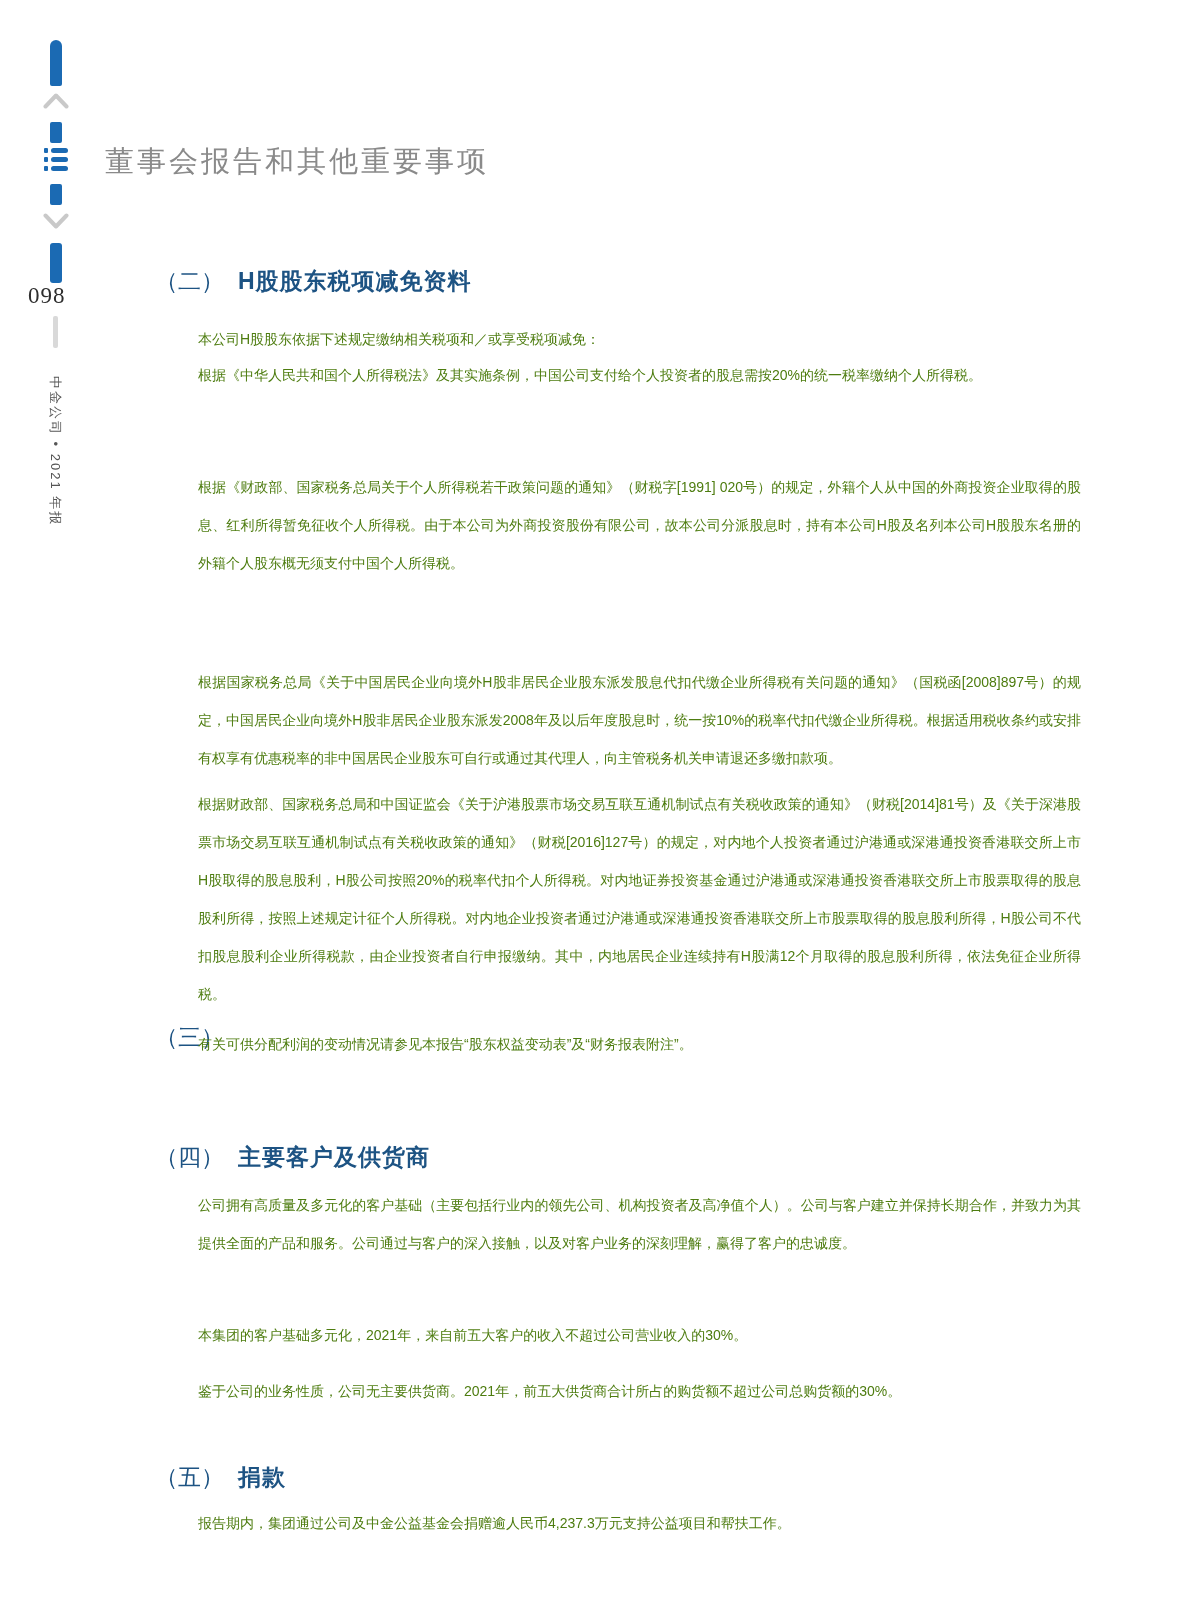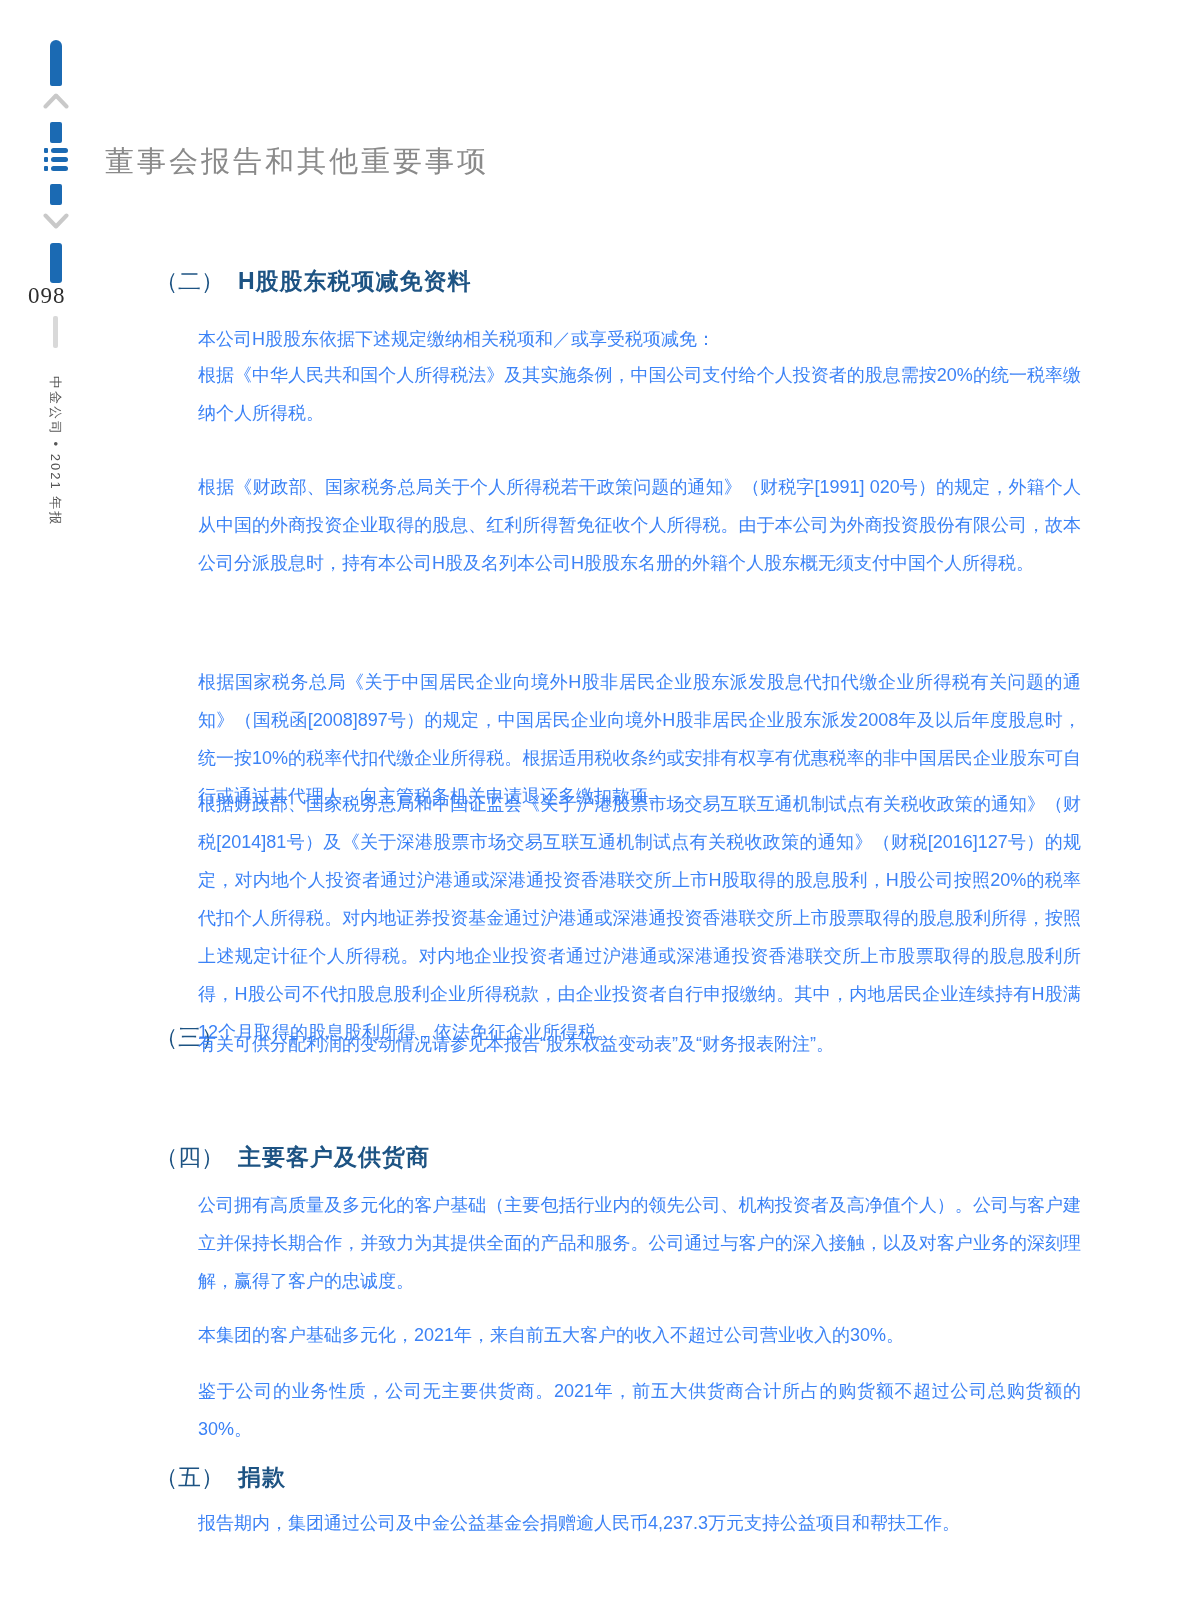--- a/index.html
+++ b/index.html
@@ -49,21 +49,21 @@
   .sec-head {
     position:absolute; left:155px;
     display:flex; align-items:baseline; gap:14px;
     color:#1d5383; font-size:23px; white-space:nowrap;
   }
   .sec-head .sec-label { font-weight:500; }
   .sec-head .sec-title { font-weight:700; letter-spacing:1px; }
 
   .para {
     position:absolute; left:198px; width:883px;
-    font-size:18px; line-height:38px; color:#3b82f6;
+    font-size:14px; line-height:38px; color:#4d7c0f;
     text-align:justify; text-justify:inter-ideograph;
   }
 
   
   #head-s2 { top:266px; }
   #s2-p0 { top:320px; }
   #s2-p1 { top:356px; }
   #s2-p2 { top:468px; }
   #s2-p3 { top:631px;margin-top:32px; }
   #s2-p4 { top:785px; }

